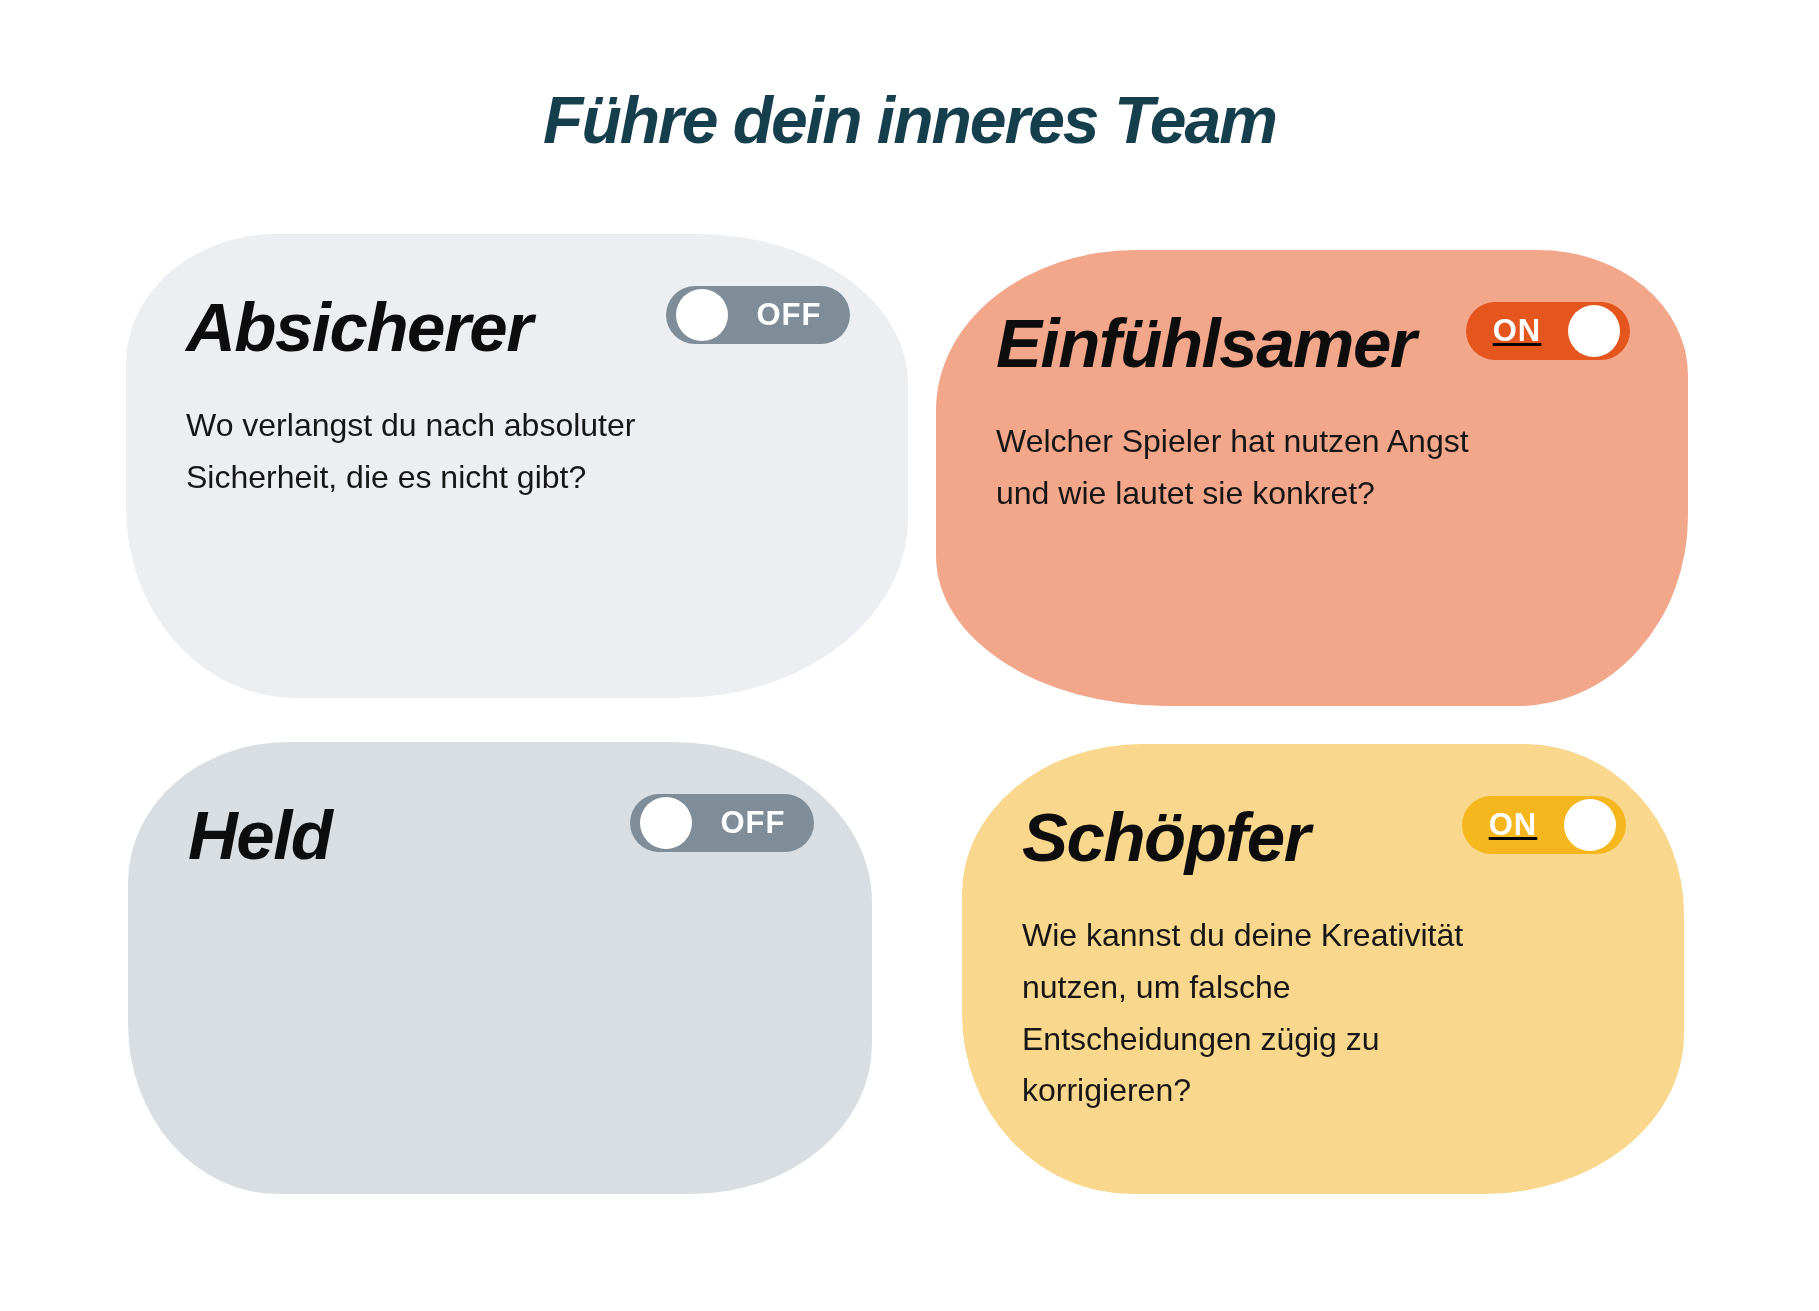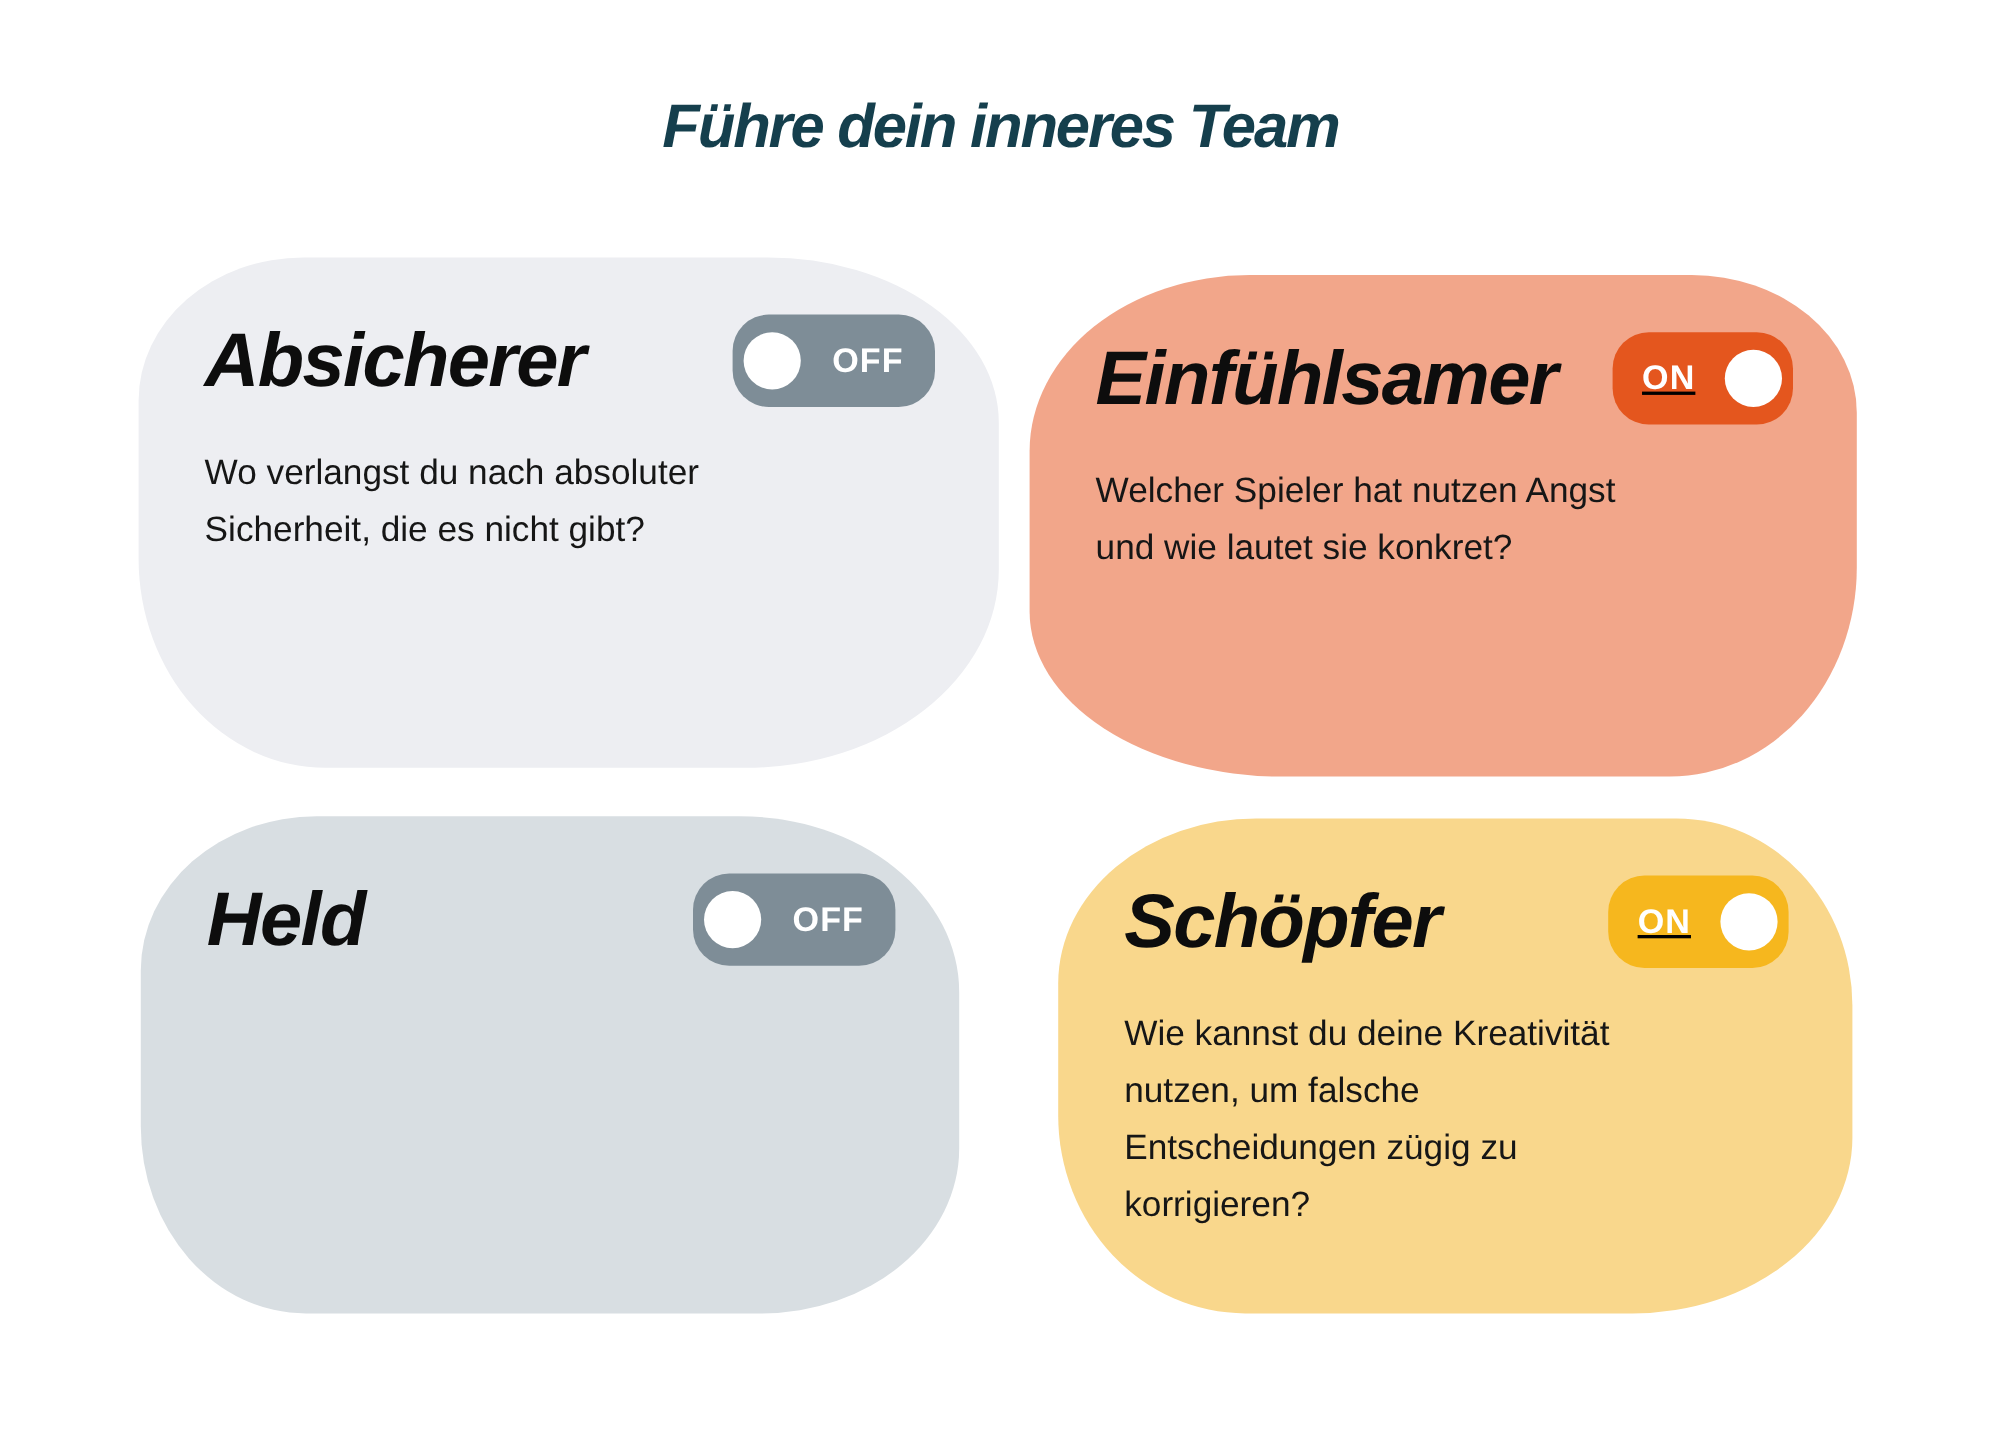--- a/index.html
+++ b/index.html
@@ -7,21 +7,21 @@
     width: 1819px; height: 1311px;
     background: #ffffff;
     font-family: "Liberation Sans", sans-serif;
     overflow: hidden;
     position: relative;
   }
   .page-title {
     position: absolute;
     top: 82px; left: 0; width: 1819px;
     text-align: center;
-    font-size: 56px;
+    font-size: 66px;
     font-weight: 800;
     font-style: italic;
     letter-spacing: -2px;
     color: #153F4D;
   }
   .card {
     position: absolute;
     background: var(--card-bg, #eee);
     padding: 50px 58px 40px 60px;
   }
@@ -67,21 +67,21 @@
   }
   .card--absicherer   .card-question { max-width: 510px; }
   .card--einfuehlsamer .card-question { max-width: 520px; }
   .card--held         .card-question { max-width: 520px; }
   .card--schoepfer    .card-question { max-width: 500px; }
 
   
   .toggle {
     flex: 0 0 auto;
     margin-top: 2px;
-    height: 84px;
+    height: 58px;
     border-radius: 33px;
     background: var(--toggle-bg, #888);
     display: flex;
     align-items: center;
     gap: 10px;
     padding: 0 10px;
     cursor: pointer;
   }
   .toggle--off { width: 184px; }
   .toggle--on  { width: 164px; flex-direction: row-reverse; text-decoration: underline; }

